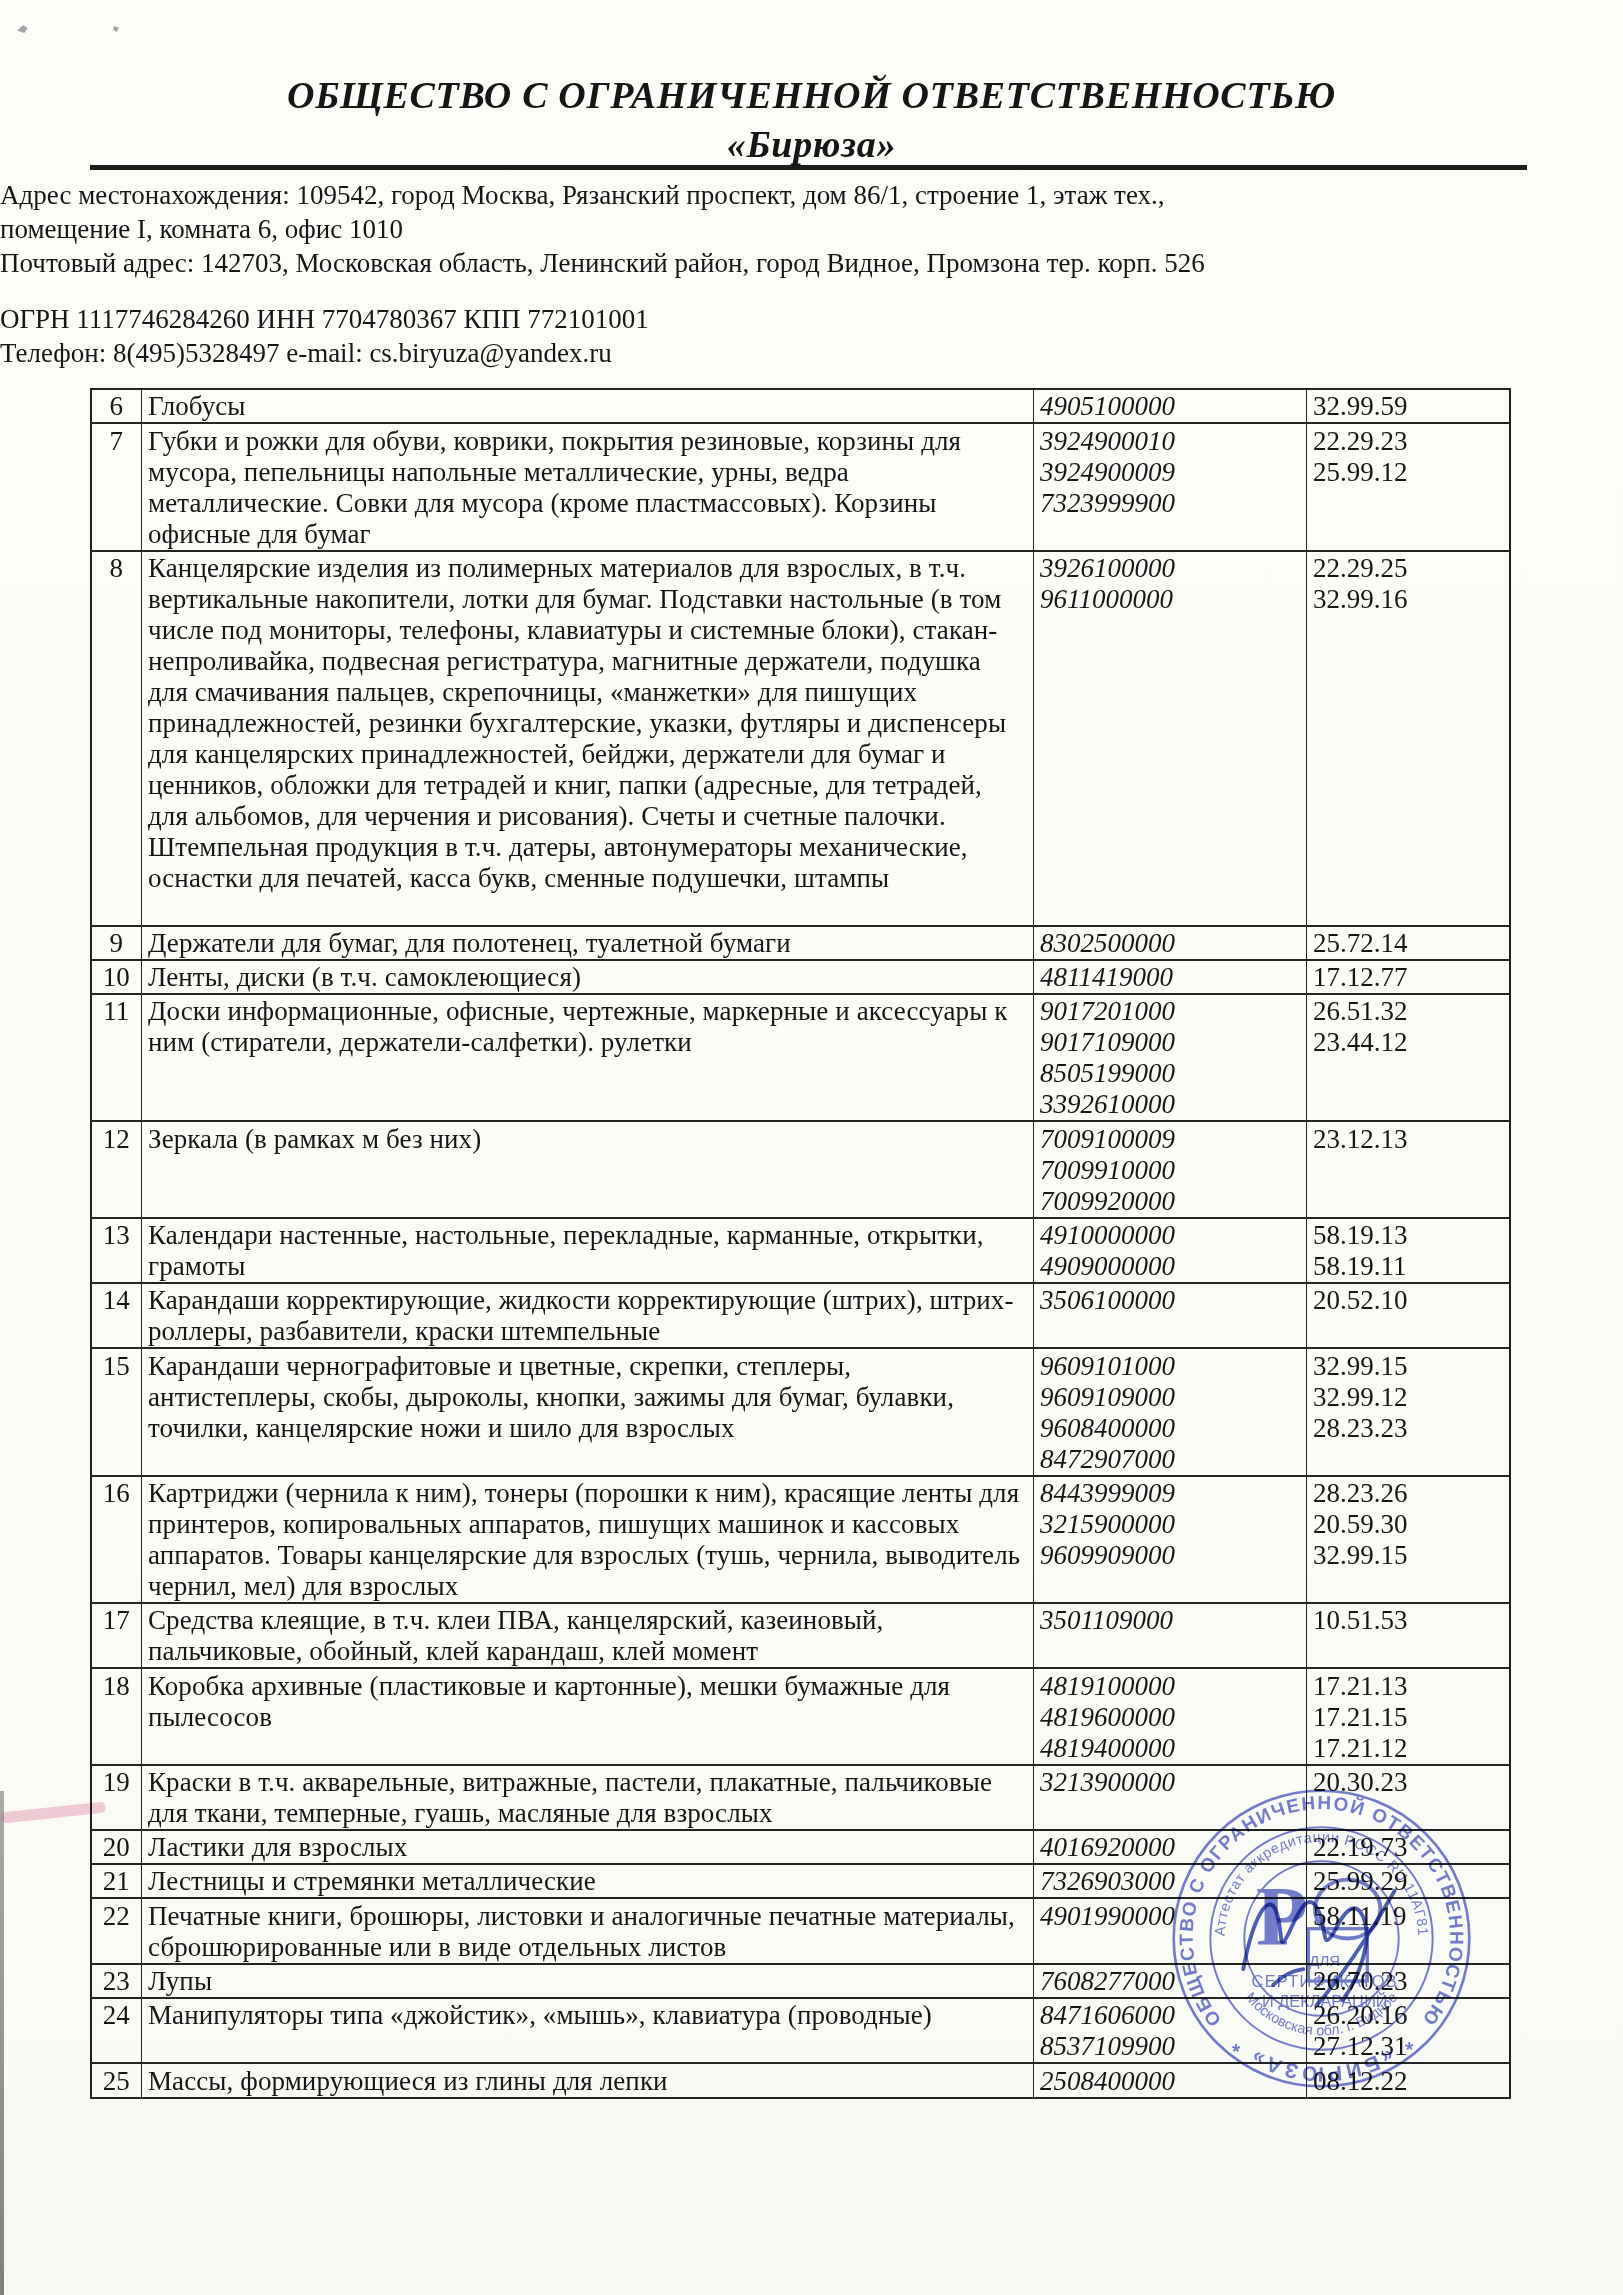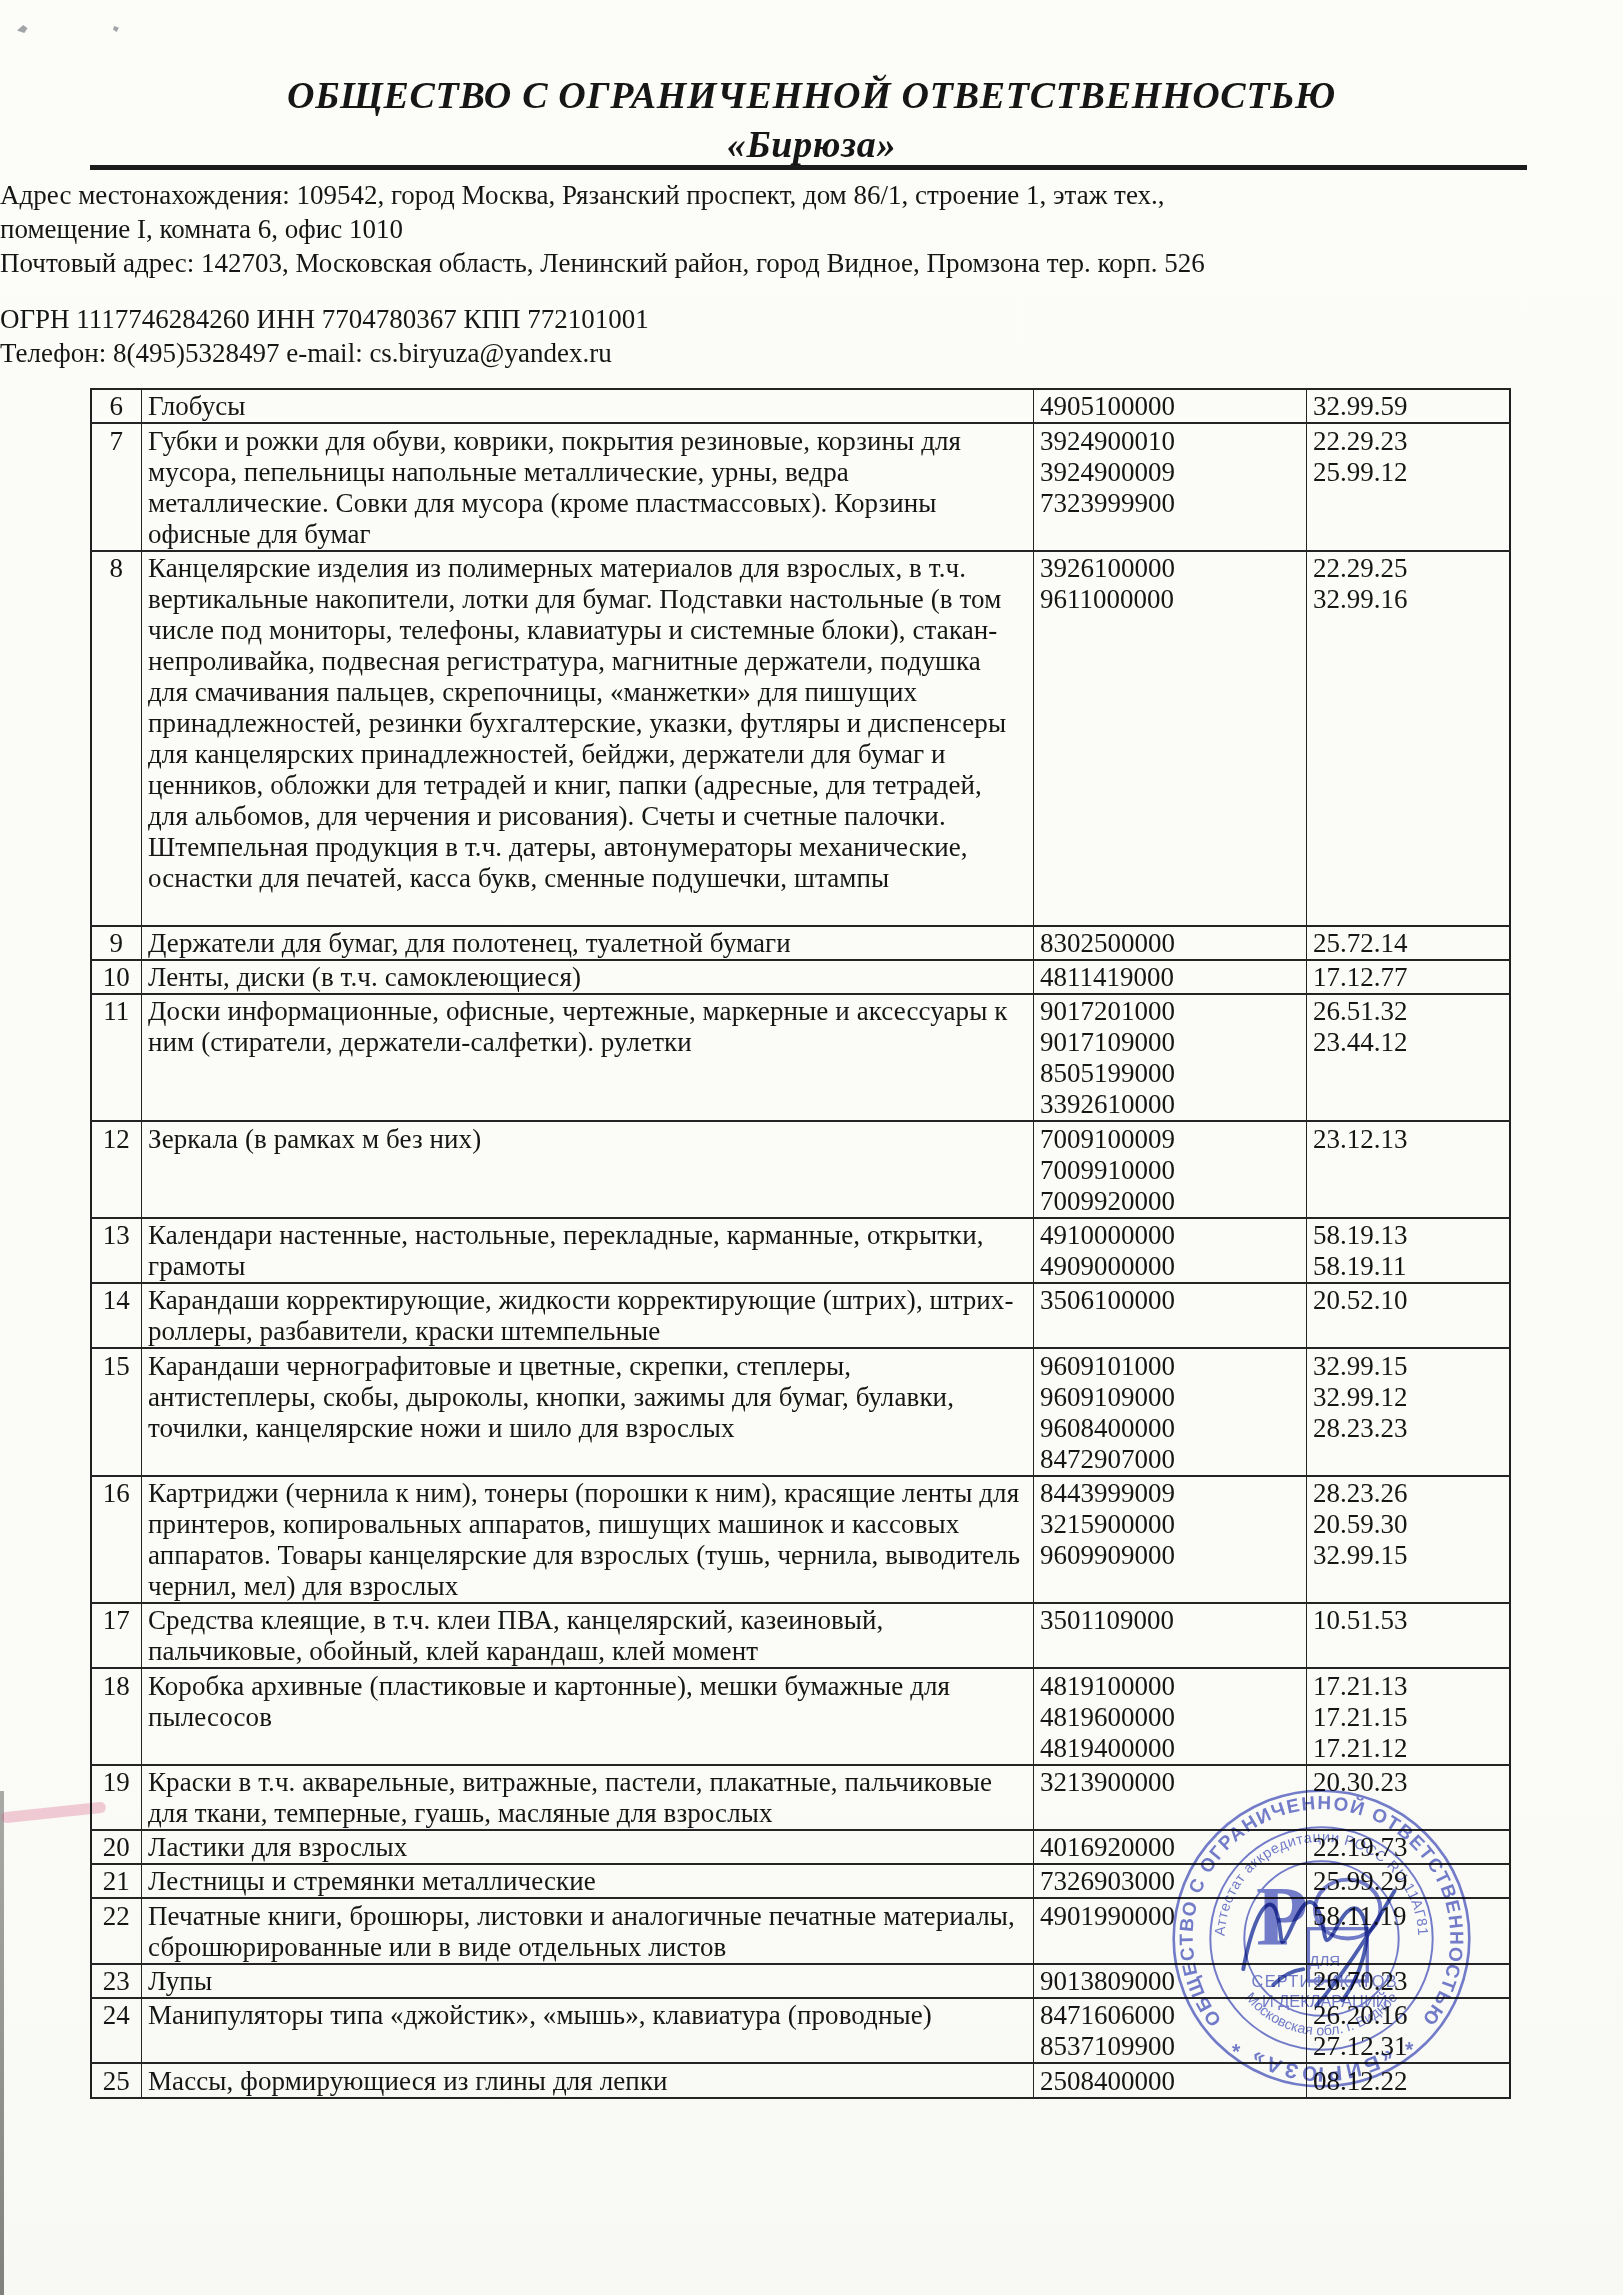--- a/index.html
+++ b/index.html
@@ -16,21 +16,21 @@
     position:absolute;left:90px;top:388px;width:1420px;
     border-collapse:collapse;table-layout:fixed;
     border:2px solid #1f1f1f;
   }
   table.doc td{
     border:1.3px solid #242424;border-top-width:2.6px;border-bottom-width:2.6px;
     vertical-align:top;font-size:27px;line-height:31px;padding:1.3px 6.5px 0 6.5px;
   }
   td.col-num{text-align:center;padding-top:2px;}
   td.col-desc{padding-left:14.4px;padding-right:27.5px;letter-spacing:0.1px;}
-  td.col-code{padding-left:17px;}
+  td.col-code{padding-left:17px;font-style:italic;}
   td.col-okpd{padding-left:19.6px;}
   .stamp{position:absolute;left:1158px;top:1775px;width:327px;height:327px;mix-blend-mode:multiply;opacity:.85;pointer-events:none;}
   .signature{position:absolute;left:1204px;top:1870px;width:209px;height:150px;mix-blend-mode:multiply;pointer-events:none;}
   .speck{position:absolute;background:#8a8f94;opacity:.8;}
   .speck.s1{left:17px;top:25px;width:10.5px;height:7.9px;clip-path:polygon(0 70%,60% 0,100% 40%,70% 100%);}
   .speck.s2{left:113px;top:26px;width:5.9px;height:5.9px;clip-path:polygon(20% 0,100% 30%,60% 100%,0 60%);}
   .edge-shadow{position:absolute;left:0;top:1791px;width:3.9px;height:504px;background:linear-gradient(180deg,#666,#1e1e1e);opacity:.55;}
   .pink-smudge{position:absolute;left:1.3px;top:1807px;width:105px;height:10.5px;background:rgba(214,90,130,.30);border-radius:5.2px;transform:rotate(-6deg);}
 </style>
 </head>
@@ -251,21 +251,21 @@
           <div>4901990000</div>
         </td>
         <td class="col-okpd">
           <div>58.11.19</div>
         </td>
       </tr>
       <tr style="height: 31px;">
         <td class="col-num">23</td>
         <td class="col-desc">Лупы</td>
         <td class="col-code">
-          <div>9013809000</div>
+          <div>7608277000</div>
         </td>
         <td class="col-okpd">
           <div>26.70.23</div>
         </td>
       </tr>
       <tr style="height: 64px;">
         <td class="col-num">24</td>
         <td class="col-desc">Манипуляторы типа «джойстик», «мышь», клавиатура (проводные)</td>
         <td class="col-code">
           <div>8471606000</div>

